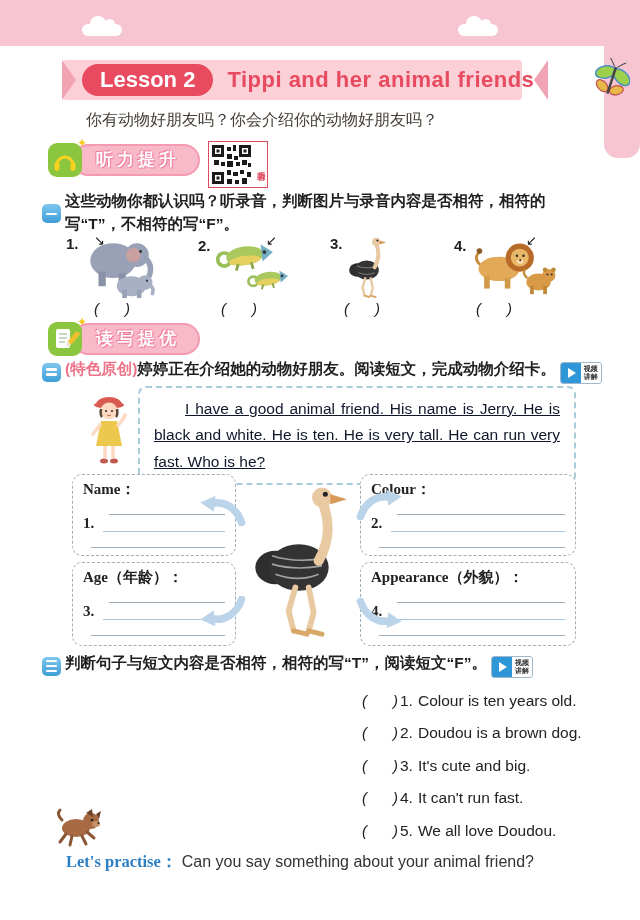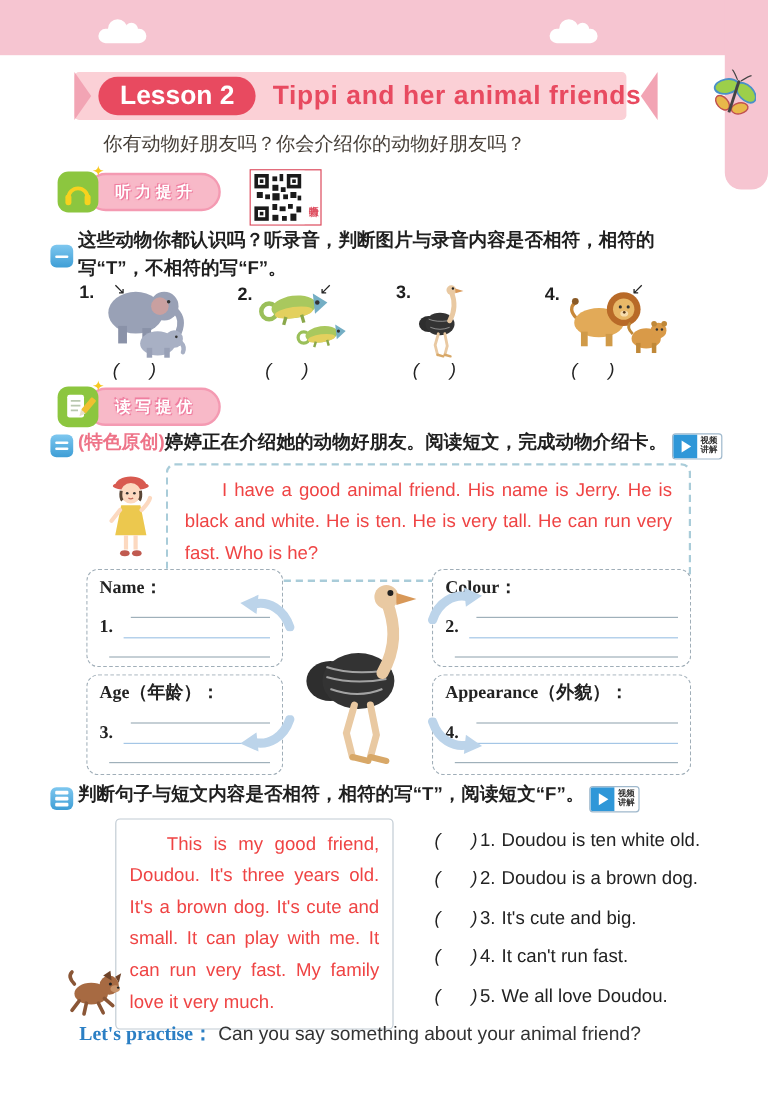--- a/index.html
+++ b/index.html
@@ -20,21 +20,21 @@
   .notch.r{border-right:14px solid #f2a4b4;margin-left:auto;}
   .lesson-badge{background:#e84a60;color:#fff;font-weight:bold;font-size:22px;padding:3px 18px;border-radius:20px;white-space:nowrap;}
   .lesson-title{color:#e84a60;font-weight:bold;font-size:22px;margin-left:14px;white-space:nowrap;letter-spacing:.5px;}
 
   .intro{position:absolute;left:86px;top:110px;font-family:"DejaVu Serif",serif;font-size:16px;color:#453e37;text-align:center;}
 
   
   .sec-head{position:absolute;display:flex;align-items:center;}
   .sec-icon{width:34px;height:34px;border-radius:9px;background:#8cc63f;position:relative;z-index:2;flex:none;}
   .sec-star{position:absolute;top:-7px;right:-5px;color:#f7c820;font-size:12px;z-index:3;}
-  .sec-pill{height:28px;line-height:28px;background:#f8b9c8;border:2px solid #f49ab2;border-radius:16px;margin-left:-10px;padding:0 18px 0 22px;color:#fff;font-weight:bold;font-size:13px;letter-spacing:4px;text-shadow:0 0 2px #ef7fa0,1px 1px 0 #ef7fa0,-1px -1px 0 #ef7fa0;}
+  .sec-pill{height:28px;line-height:28px;background:#f8b9c8;border:2px solid #f49ab2;border-radius:16px;margin-left:-10px;padding:0 18px 0 22px;color:#fff;font-weight:bold;font-size:17px;letter-spacing:4px;text-shadow:0 0 2px #ef7fa0,1px 1px 0 #ef7fa0,-1px -1px 0 #ef7fa0;}
 
   .qr-wrap{position:absolute;left:208px;top:141px;display:flex;border:1.5px solid #dd4a5c;background:#fff;}
   .qr-strip{width:13px;color:#dd4a5c;font-size:8.5px;line-height:11px;writing-mode:vertical-rl;text-align:center;padding:2px 0;}
 
   
   .task{position:absolute;display:flex;align-items:center;}
   .tnum{width:19px;height:19px;border-radius:5px;background:linear-gradient(180deg,#7ec7ef,#3e9ed6);display:flex;flex-direction:column;justify-content:center;align-items:center;gap:2.5px;margin-top:2px;flex:none;}
   .tnum i{display:block;width:11px;height:2.5px;background:#fff;border-radius:1px;}
   .task-text{font-size:15.5px;font-weight:700;color:#1f1f1f;line-height:1.48;margin-left:4px;}
   .tag{color:#ee7388;}
@@ -47,21 +47,21 @@
 
   
   .animal-item{position:absolute;display:flex;align-items:flex-start;}
   .anum{font-weight:700;font-size:15px;color:#1f1f1f;margin-right:3px;}
   .point-arrow{position:absolute;font-size:13px;color:#222;}
   .paren{display:inline-flex;width:36px;justify-content:space-between;font-size:15px;color:#222;}
   .paren-slot{position:absolute;top:0;}
 
   
   .jerry-box{position:absolute;left:138px;top:386px;width:438px;border:2px dashed #a9ccd9;border-radius:8px;padding:8px 14px;box-sizing:border-box;}
-  .passage{font-size:15.5px;color:#ef4444;line-height:1.7;text-align:justify;text-indent:2em;}
+  .passage{font-size:15.5px;color:#0f172a;line-height:1.7;text-align:justify;text-indent:2em;text-decoration:underline;}
 
   
   .card{position:absolute;left:72px;top:474px;width:504px;height:172px;}
   .cbox{position:absolute;border:1.6px dashed #a0aeb8;border-radius:10px;padding:5px 10px;box-sizing:border-box;background:#fff;}
   .clabel{font-family:"Liberation Serif",serif;font-weight:bold;font-size:15px;color:#222;}
   .bline{height:15px;border-bottom:1.3px solid #9fb0ba;}
   .bline.ml{margin-left:26px;}
   .numrow{display:flex;align-items:flex-end;height:17px;}
   .cnum{font-family:"Liberation Serif",serif;font-weight:bold;font-size:15px;color:#222;width:20px;flex:none;}
   .numrow .bline{flex:1;border-color:#a4c6e6;height:100%;}
@@ -399,43 +399,40 @@
         <i></i>
       </span>
     <span class="task-text"><span>判断句子与短文内容是否相符，相符的写“T”，阅读短文“F”。</span><span class="video-badge">
           <span class="play-ic">
             <b></b>
           </span>
           <span class="vlabel"><span>视频</span><br><span>讲解</span></span>
         </span></span>
   </div>
 
-  <div class="doudou-box">
-    <div class="passage">This is my good friend, Doudou. It's three years old. It's a brown dog. It's cute and small. It can play with me. It can run very fast. My family love it very much.</div>
-  </div>
   <svg style="position:absolute;left:52px;top:806px;" width="54" height="42" viewBox="0 0 54 42">
     <path d="M10 14 Q4 8 8 4" stroke="#8a5636" stroke-width="3" fill="none" stroke-linecap="round"></path>
     <ellipse cx="24" cy="22" rx="14" ry="9" fill="#a76a42"></ellipse>
     <circle cx="39" cy="15" r="8" fill="#a76a42"></circle>
     <polygon points="34,7 40,3 41,11" fill="#6e4228"></polygon>
     <polygon points="44,8 49,5 47,13" fill="#6e4228"></polygon>
     <ellipse cx="44" cy="18" rx="4" ry="3" fill="#c8936a"></ellipse>
     <circle cx="40" cy="14" r="1.3" fill="#222"></circle>
       <circle cx="46.5" cy="17" r="1" fill="#222"></circle>
     <path d="M14 28 L8 36 M20 30 L18 39 M30 30 L34 38 M35 26 L42 32" stroke="#8a5636" stroke-width="3" stroke-linecap="round" fill="none"></path>
   </svg>
 
   <div class="qlist">
     <div class="q">
       <span class="paren">
           <i>(</i>
           <i>)</i>
         </span>
       <span class="qnum">1.</span>
-      <span>Doudou is ten white old.</span>
+      <span>Colour is ten years old.</span>
     </div>
     <div class="q">
       <span class="paren">
           <i>(</i>
           <i>)</i>
         </span>
       <span class="qnum">2.</span>
       <span>Doudou is a brown dog.</span>
     </div>
     <div class="q">

